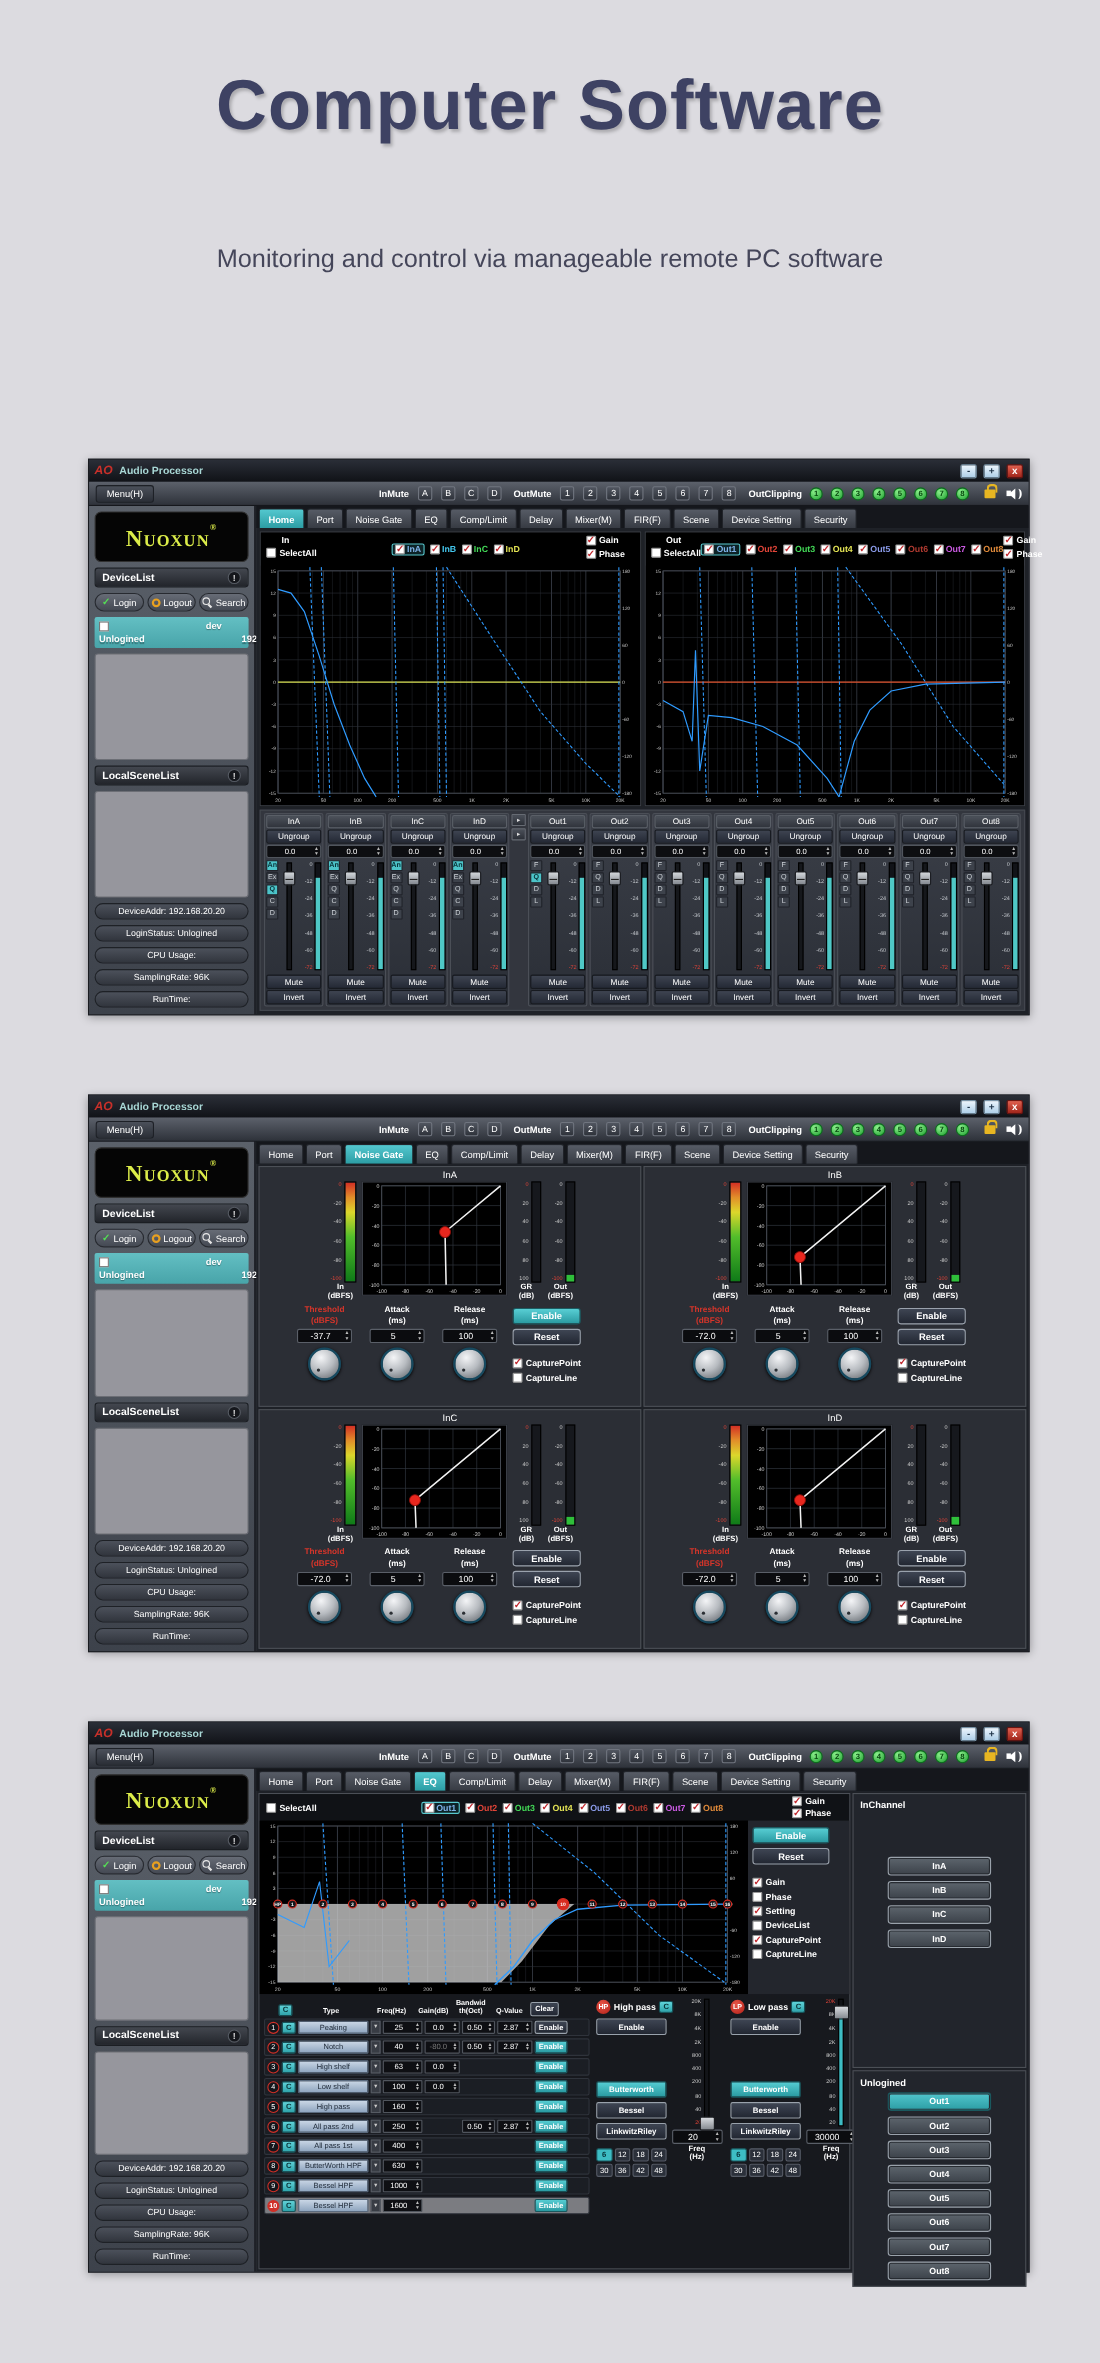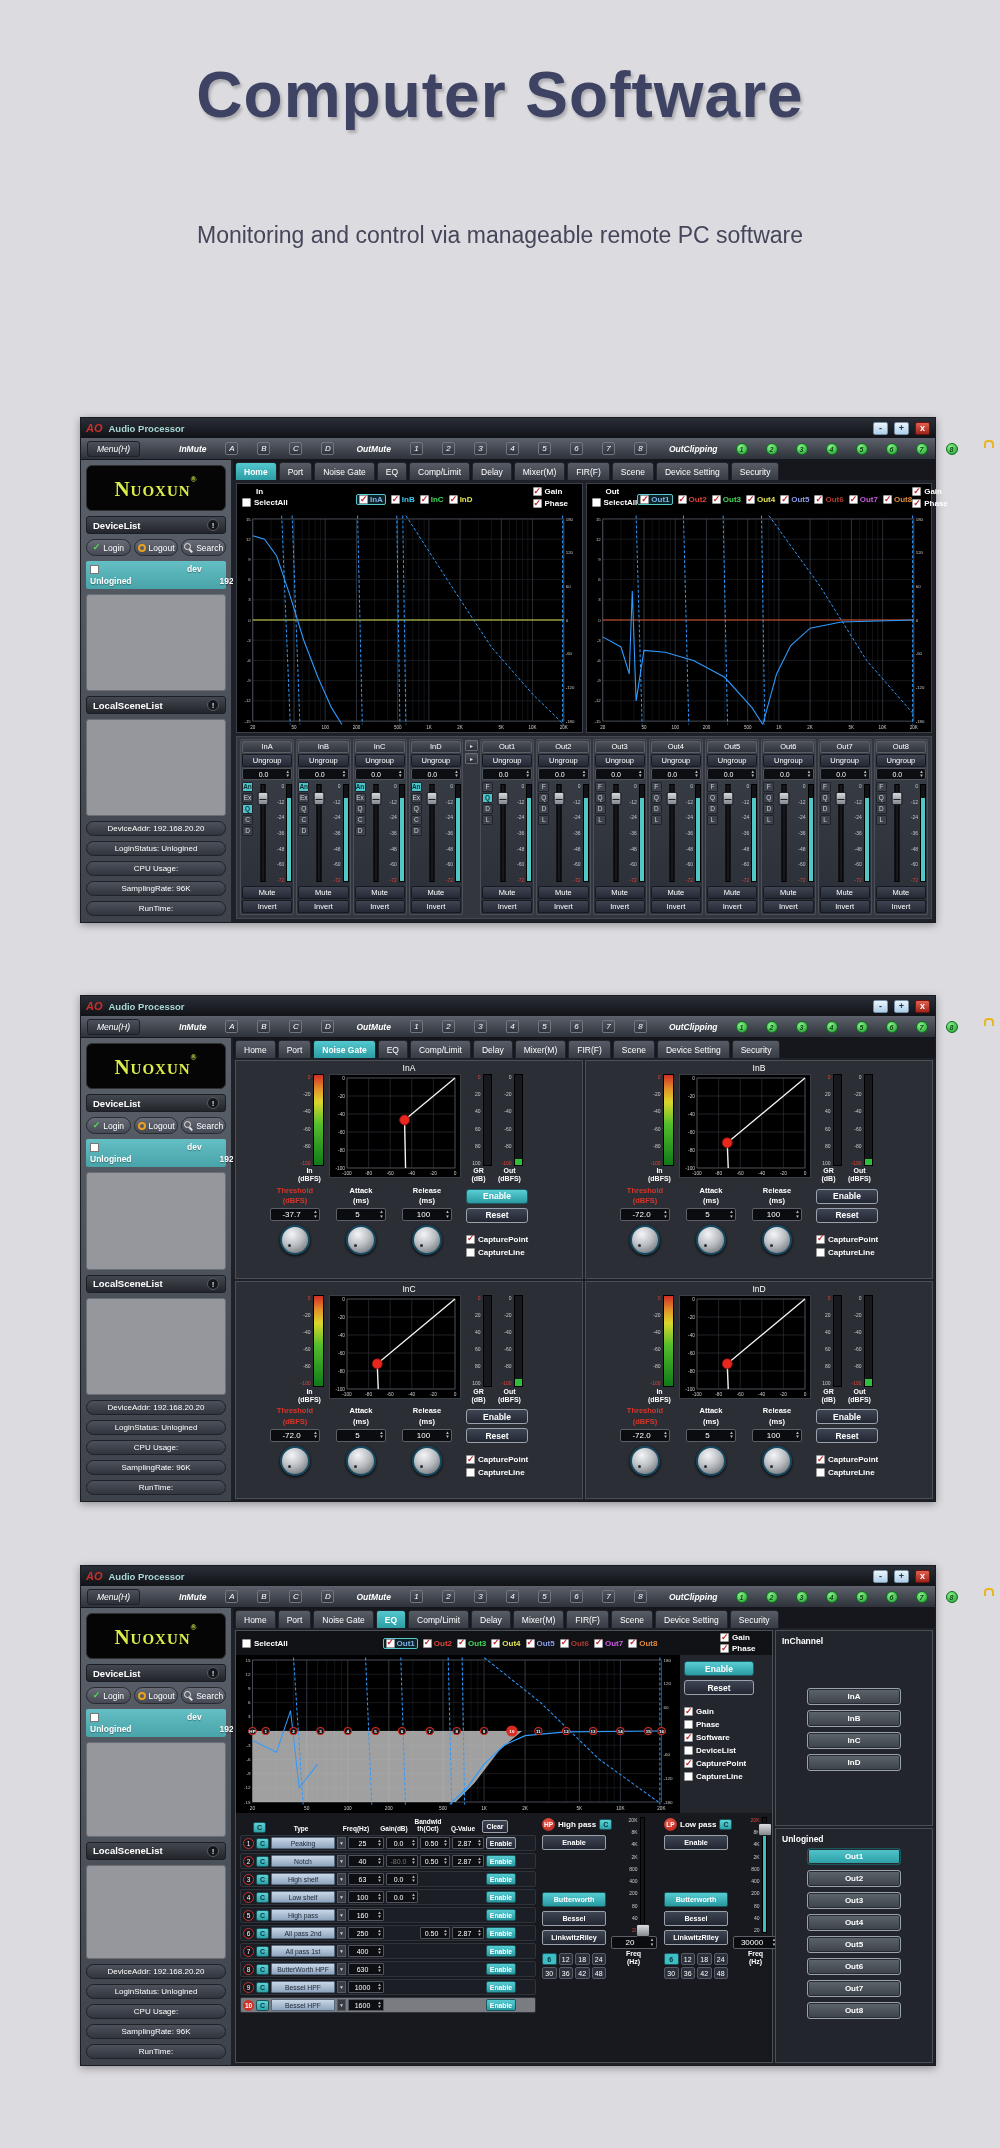--- a/index.html
+++ b/index.html
@@ -12,21 +12,21 @@
 
 
 .window{position:absolute;left:80px;width:856px;background:#3c4049;border:1px solid #191b20;display:flex;flex-direction:column;box-shadow:0 2px 8px rgba(0,0,0,.35);}
 .titlebar{height:20px;flex:none;background:linear-gradient(#2a2e37,#101217);display:flex;align-items:center;padding:0 5px;gap:6px;}
 .tb-logo{color:#c8302a;font-weight:bold;font-style:italic;font-size:11px;line-height:1;}
 .tb-title{color:#a9d8d6;font-size:9.5px;font-weight:bold;}
 .tb-spacer{flex:1;}
 .tb-btn{width:15px;height:13px;border-radius:2px;font-size:9px;line-height:11px;text-align:center;border:1px solid #7792a6;font-weight:bold;}
 .tb-btn.min,.tb-btn.max{background:linear-gradient(#ecf5fd,#aecfe8);color:#1d3348;}
 .tb-btn.close{background:linear-gradient(#e2604f,#9e241a);color:#fff;border-color:#6e1410;}
-.menubar{height:22px;flex:none;background:linear-gradient(#5c616b,#2e323a);display:flex;align-items:center;padding:0 6px;color:#fff;font-size:9px;gap:17px;border-bottom:1px solid #15171c;font-style:italic;}
+.menubar{height:22px;flex:none;background:linear-gradient(#5c616b,#2e323a);display:flex;align-items:center;padding:0 6px;color:#fff;font-size:9px;gap:6px;border-bottom:1px solid #15171c;}
 .menu-btn{background:linear-gradient(#4b505a,#2b2f37);border:1px solid #1d2026;border-radius:3px;padding:2px 9px;color:#fff;font-size:8.5px;}
 .mb-spacer{flex:1;}
 .mb-label{font-weight:bold;font-size:8.5px;margin-left:5px;}
 .mb-key{width:13px;height:13px;flex:none;background:linear-gradient(#50555f,#2f333b);border:1px solid #70757f;border-radius:2px;text-align:center;line-height:12px;font-size:8px;margin-left:2px;}
 .mb-led{width:12px;height:12px;flex:none;border-radius:50%;background:radial-gradient(circle at 35% 30%,#8df28d,#1d9c2e);border:1px solid #0b6e1c;color:#07490f;font-size:7px;line-height:11px;text-align:center;font-weight:bold;margin-left:1px;}
 .lock{width:10px;height:8px;background:#e8b622;border-radius:1px;position:relative;margin:0 4px 0 8px;}
 .lock::before{content:'';position:absolute;top:-5px;left:1.5px;width:6px;height:6px;border:2px solid #e8b622;border-bottom:none;border-radius:4px 4px 0 0;}
 .speaker{position:relative;width:14px;height:12px;}
 .speaker::before{content:'';position:absolute;left:0;top:3.5px;width:4px;height:5px;background:#fff;}
 .speaker::after{content:'';position:absolute;left:2px;top:1px;border:5px solid transparent;border-right:6px solid #fff;border-left:none;}
@@ -168,21 +168,21 @@
 .fs-right{flex:1;display:flex;flex-direction:column;align-items:center;}
 .slider-wrap{display:flex;gap:2px;height:116px;}
 .sl-scale{display:flex;flex-direction:column;justify-content:space-between;font-size:5px;color:#ccc;text-align:right;width:15px;}
 .sl-scale .red{color:#e04438;}
 .sl-track{width:5px;background:#121418;border:1px solid #000;position:relative;}
 .sl-fill{position:absolute;bottom:0;left:0;right:0;background:#3dbdc4;}
 .sl-thumb{position:absolute;left:-5px;width:14px;height:13px;background:linear-gradient(#dadde1,#84898f);border:1px solid #1c1e22;border-radius:2px;z-index:2;}
 .freq-lab{color:#fff;font-size:7px;text-align:center;line-height:1.2;margin-top:1px;font-weight:bold;}
 .chpanel{width:158px;flex:none;display:flex;flex-direction:column;gap:2px;}
 .chp-box{border:1px solid #4b4f56;background:#22252c;display:flex;flex-direction:column;padding:5px 6px;}
-.chp-box.top{height:196px;flex:none;}
+.chp-box.top{height:250px;flex:none;}
 .chp-box.bot{flex:1;}
 .chp-title{color:#fff;font-size:8.5px;font-weight:bold;margin-bottom:4px;}
 .chp-btns{display:flex;flex-direction:column;gap:5px;align-items:center;}
 .chbtn{width:94px;height:17px;background:linear-gradient(#5d656d,#3c424a);border:1px solid #9aa2ab;border-radius:3px;color:#fff;font-size:8px;display:flex;align-items:center;justify-content:center;box-shadow:inset 0 0 0 1px #272b31;font-weight:bold;}
 .chbtn.on{background:linear-gradient(#52c6cd,#2c9da4);border-color:#1a585e;}
 </style>
 </head>
 <body>
 
 <div class="hero-title">Computer Software</div>
@@ -1954,21 +1954,21 @@
                   <div class="chkrow">
                     <span class="chk on"></span>
                     <span class="chklab">Gain</span>
                   </div>
                   <div class="chkrow">
                     <span class="chk"></span>
                     <span class="chklab">Phase</span>
                   </div>
                   <div class="chkrow">
                     <span class="chk on"></span>
-                    <span class="chklab">Software</span>
+                    <span class="chklab">Setting</span>
                   </div>
                   <div class="chkrow">
                     <span class="chk"></span>
                     <span class="chklab">DeviceList</span>
                   </div>
                   <div class="chkrow">
                     <span class="chk on"></span>
                     <span class="chklab">CapturePoint</span>
                   </div>
                   <div class="chkrow">

